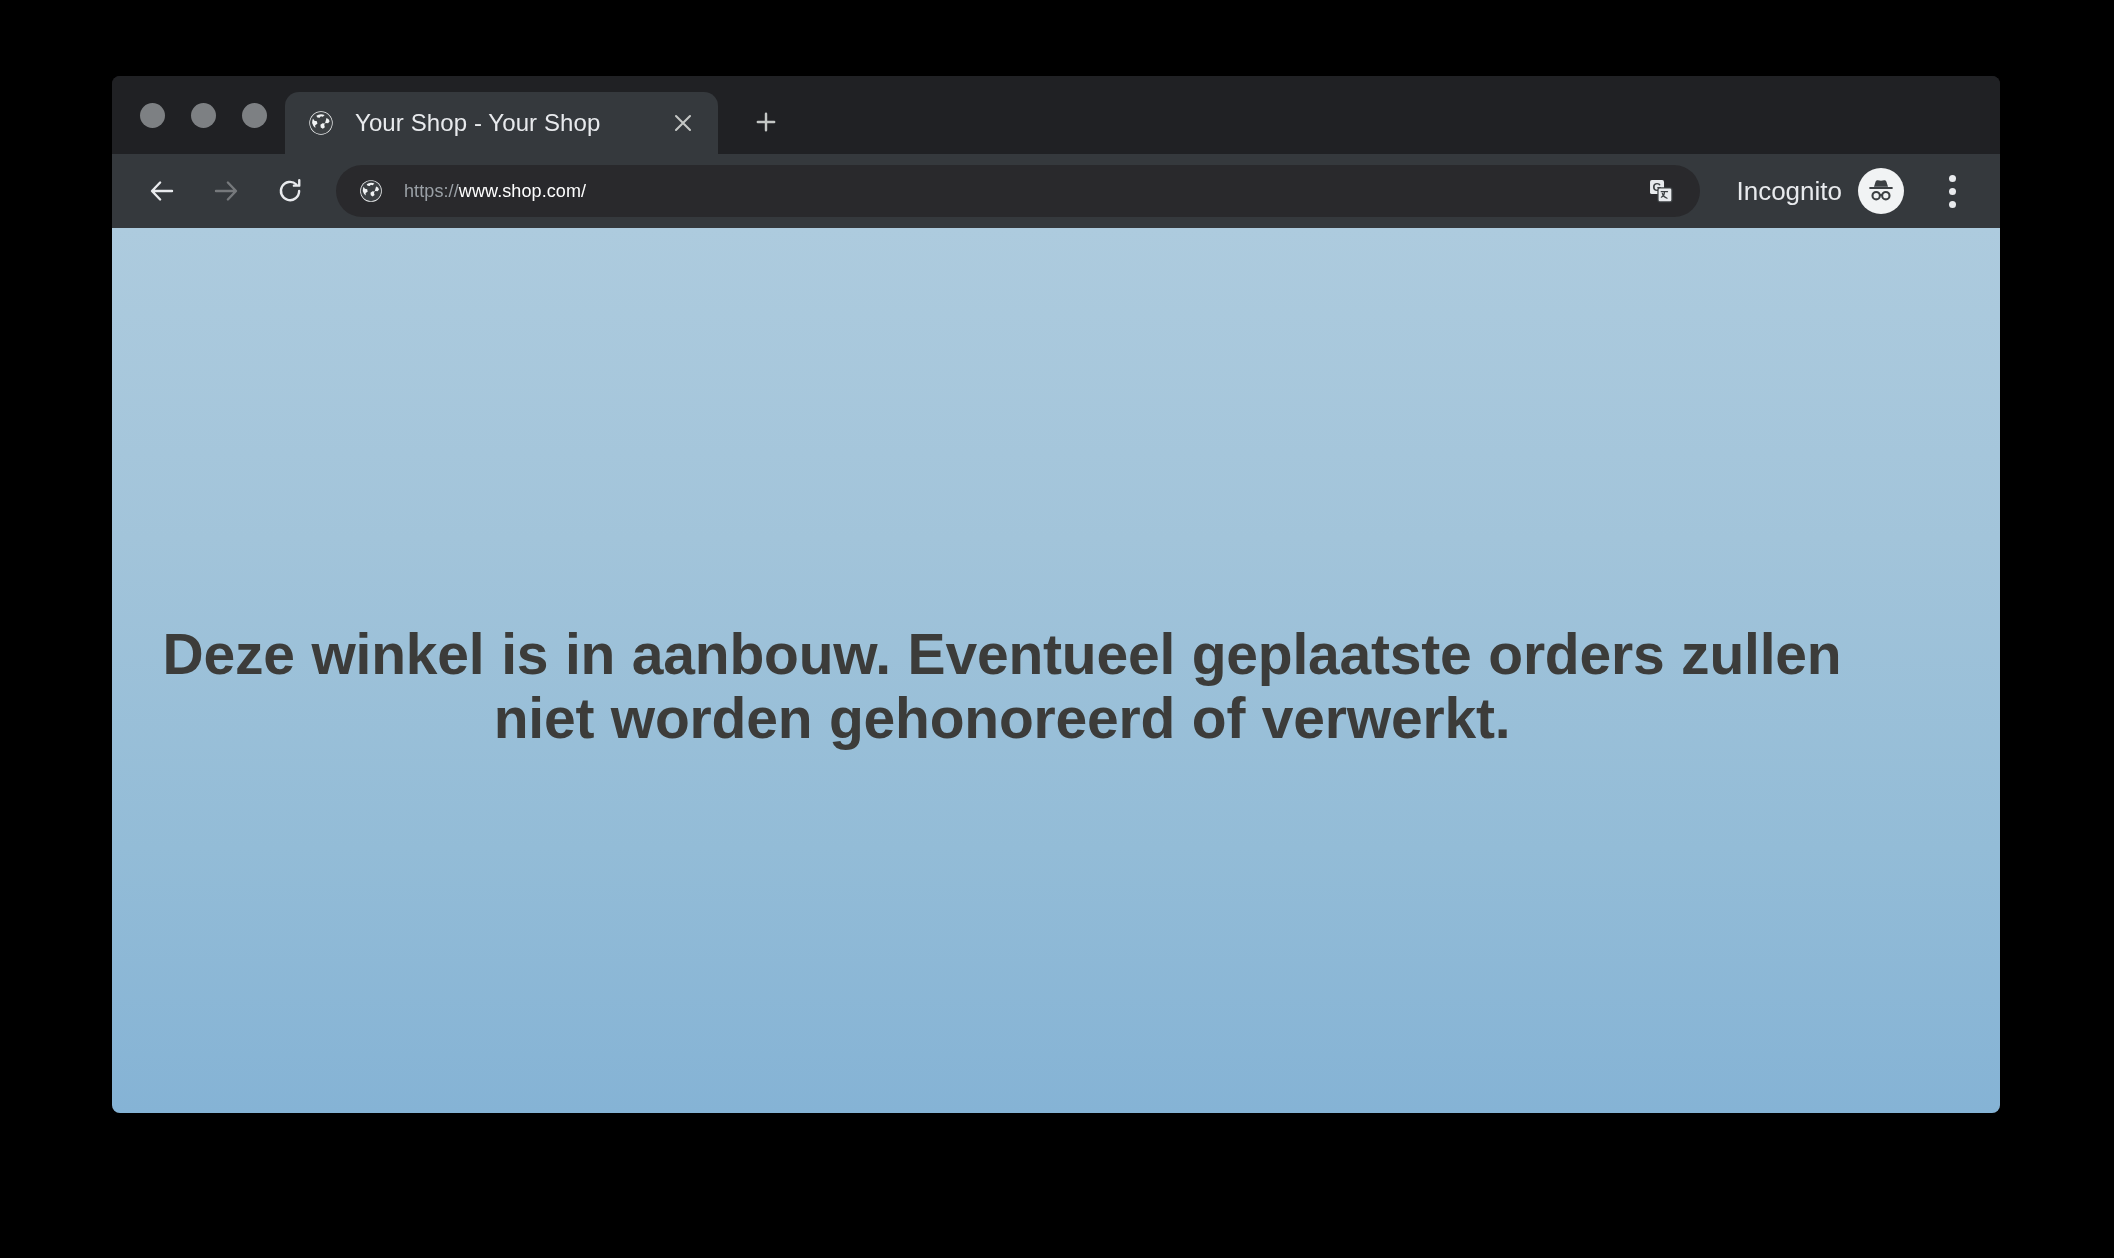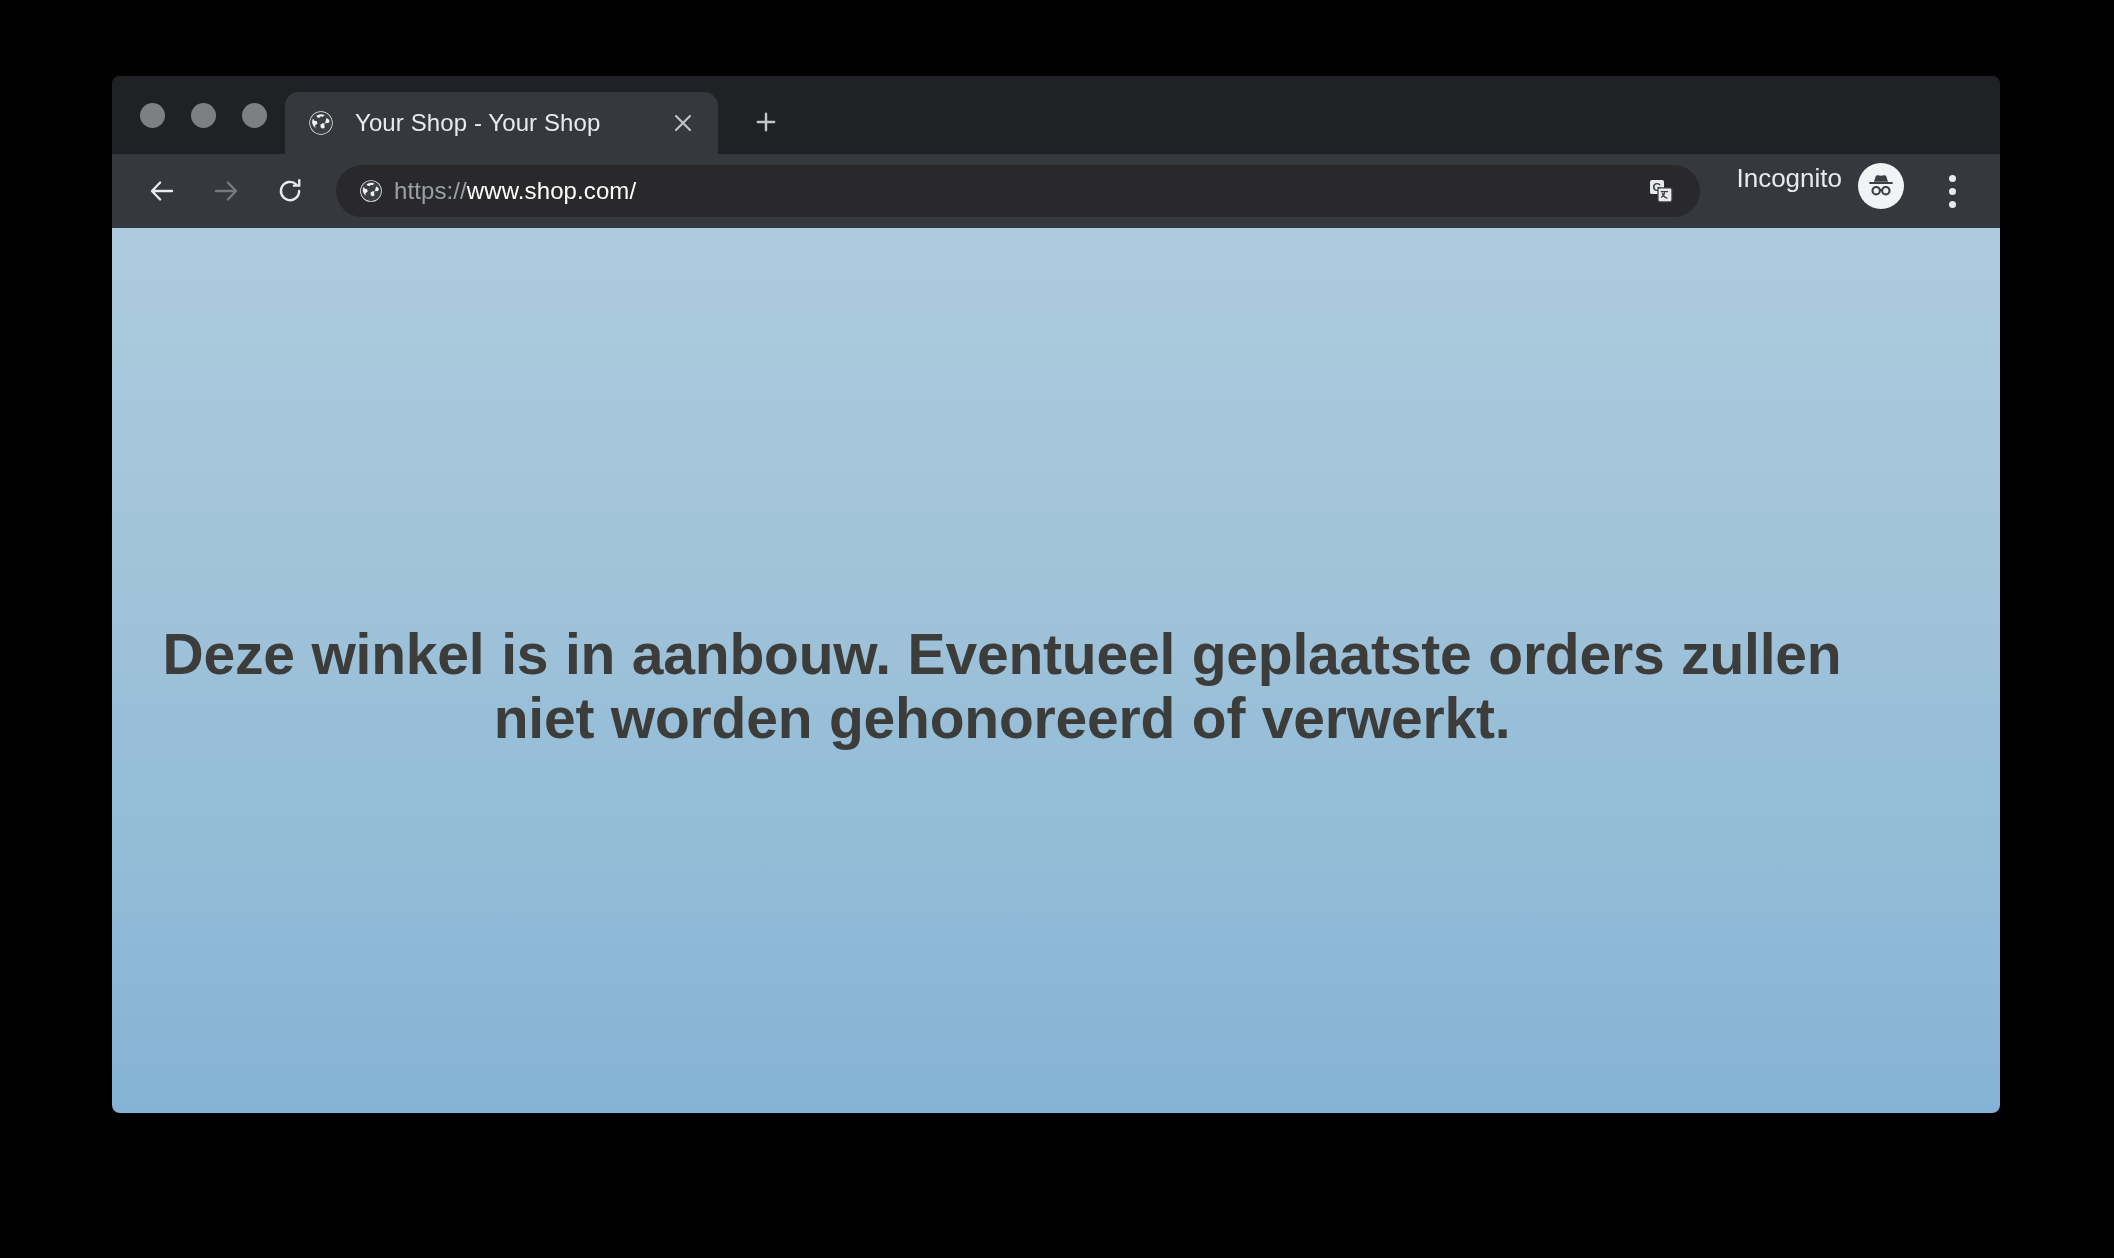--- a/index.html
+++ b/index.html
@@ -140,22 +140,22 @@
   }
 
   .omnibox-favicon {
     width: 26px;
     height: 26px;
     flex: 0 0 auto;
   }
 
   .omnibox-url {
     flex: 1 1 auto;
-    margin-left: 10px;
-    font-size: 24px;
+    margin-left: 20px;
+    font-size: 18px;
     color: #ffffff;
     white-space: nowrap;
     overflow: hidden;
     font-family: "Liberation Sans", sans-serif;
     letter-spacing: 0.1px;
   }
   .omnibox-url .scheme { color: #9aa0a6; }
 
   .translate-btn {
     width: 46px;
@@ -163,21 +163,21 @@
     flex: 0 0 auto;
     display: flex;
     align-items: center;
     justify-content: center;
     border-radius: 50%;
     margin-right: 6px;
   }
 
   .profile-chip {
     display: flex;
-    align-items: flex-start;
+    align-items: center;
     margin-left: 30px;
     flex: 0 0 auto;
     height: 56px;
     padding: 0 6px;
     border-radius: 28px;
   }
   .profile-label {
     color: #e8eaed;
     font-size: 26px;
     font-family: "Liberation Sans", sans-serif;

